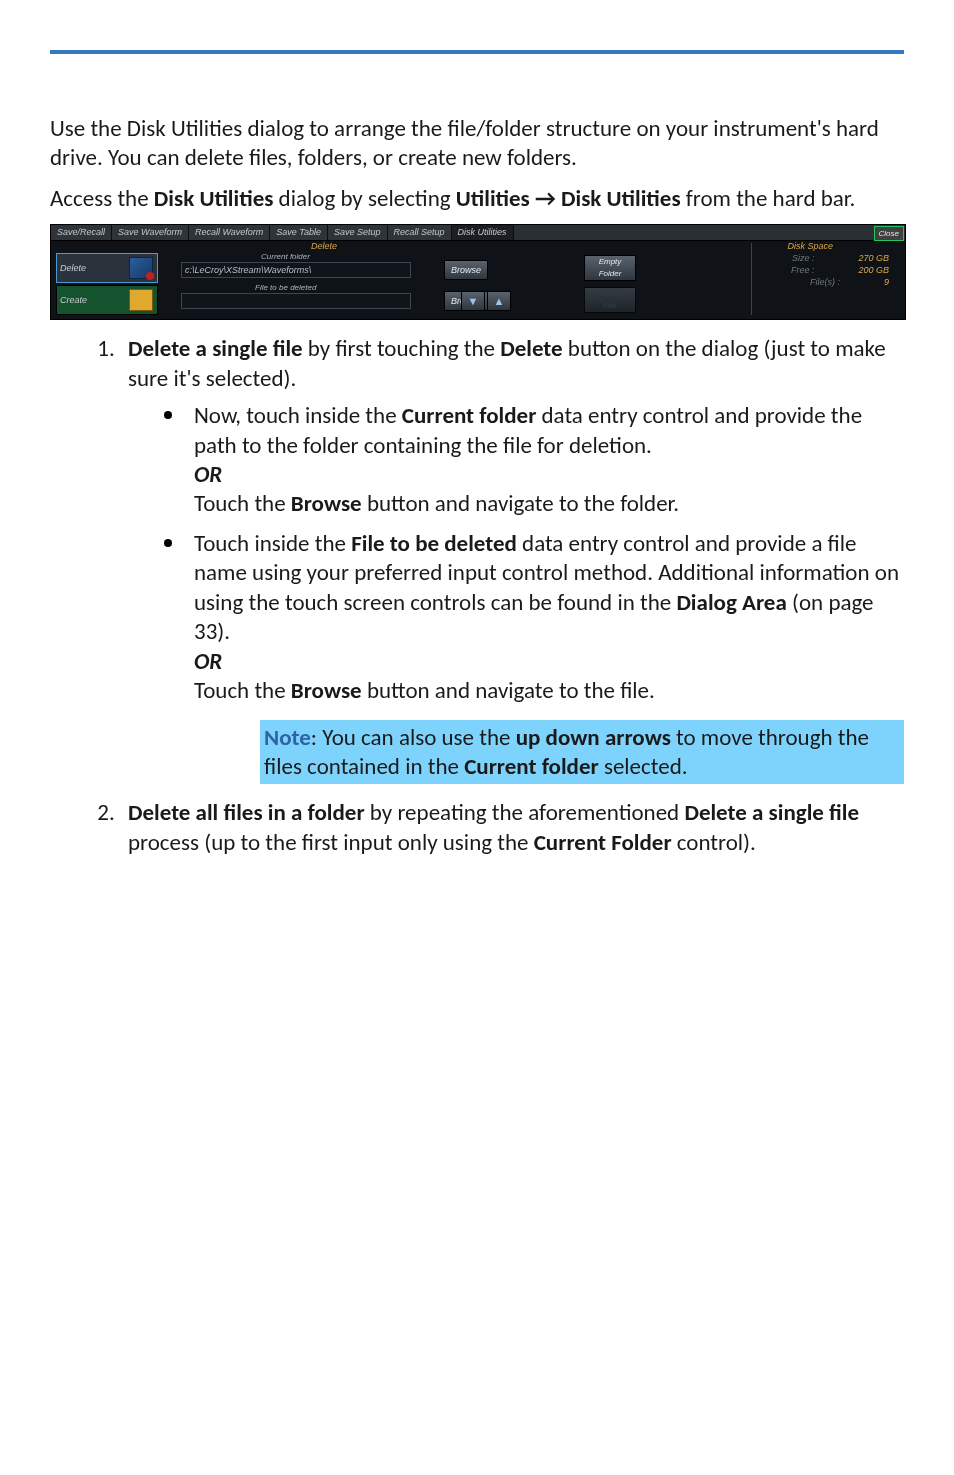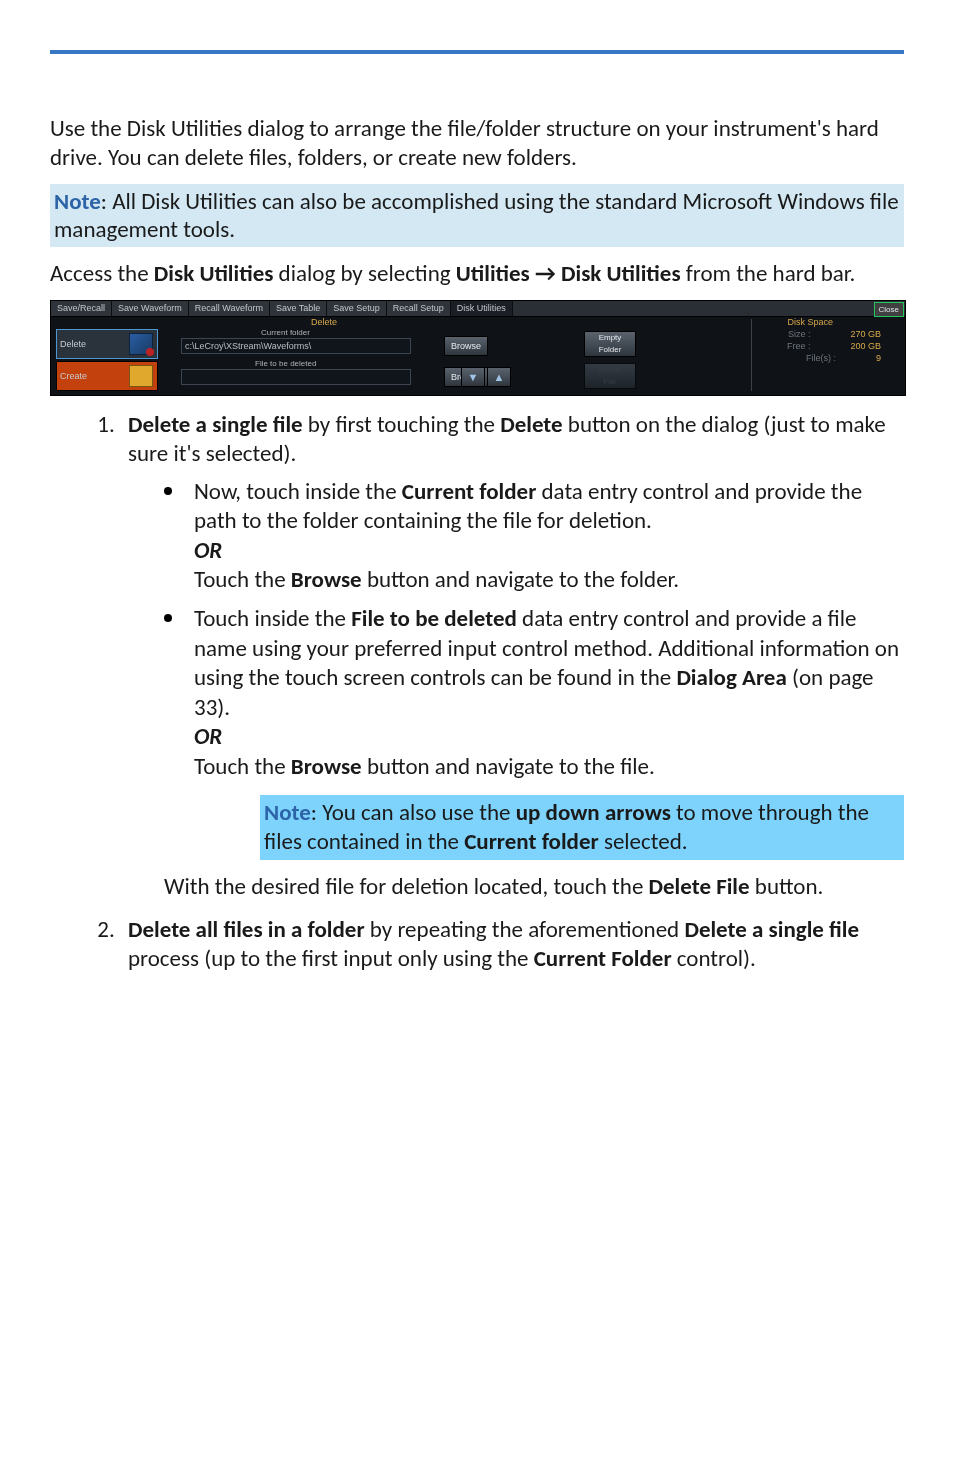--- a/index.html
+++ b/index.html
@@ -41,20 +41,21 @@
     background: #0f1318;
     border: 1px solid #000;
     width: 854px;
     height: 94px;
     position: relative;
     color: #9aa0a6;
     font-family: Arial, sans-serif;
     font-size: 9px;
     margin: 8px 0 14px 0;
     overflow: hidden;
+    font-style: italic;
   }
   .tabs {
     display: flex;
     align-items: center;
     height: 15px;
     background: #2a2f36;
     border-bottom: 1px solid #000;
   }
   .tab {
     padding: 0 6px;
@@ -80,21 +81,21 @@
     right:72px;
     color:#d9a84a;
     font-size:9px;
   }
   .side-btn {
     position:absolute;
     left:5px;
     width:100px;
     height:28px;
     border:1px solid #000;
-    background:#c2410c;
+    background:#14532d;
     display:flex;
     align-items:center;
   }
   .side-btn.sel { background:#2a323b; border:1px solid #4e99d4; }
   .side-btn .lbl { color:#c8ccd2; font-size:9px; padding-left:3px; }
   .side-btn .ico {
     width:22px; height:20px; margin-left:auto; margin-right:4px;
   }
   .ico-del { background: linear-gradient(135deg,#2a5ea3,#173a63); border:1px solid #0b233d; position:relative;}
   .ico-del:after{content:"";position:absolute;right:-2px;bottom:-2px;width:8px;height:8px;background:#b22;border-radius:50%;}
@@ -129,23 +130,23 @@
     position:absolute;
     width:22px;height:18px;
     background:linear-gradient(#5a636d,#2e353d);
     border:1px solid #000;
     color:#9fc4e8;
     text-align:center;
     line-height:18px;
     font-size:11px;
   }
   .dim { color:#5a636d; }
-  .ds-row { position:absolute; right:24px; font-size:9px; display:flex; gap:40px; }
+  .ds-row { position:absolute; right:16px; font-size:9px; display:flex; gap:28px; }
   .ds-row .k{color:#6e757d;}
-  .ds-row .v{color:#d9a84a;}
+  .ds-row .v{color:#d9a84a;margin-left:16px;}
   .divider { position:absolute; top:18px; bottom:4px; width:1px; background:#3a414a; }
 
   
   .ol { padding-left: 70px; margin:0; }
   .ol > li { font-size:23px; line-height:1.28; margin-bottom:14px; padding-left:8px;}
   .ol > li::marker { font-size:23px; }
   .ul { list-style: none; padding-left: 66px; margin:8px 0 14px 0;}
   .ul > li { position:relative; font-size:23px; line-height:1.28; margin-bottom:10px; padding-left:0px;}
   .ul > li:before {
     content:""; position:absolute; left:-30px; top:10px;
@@ -160,23 +161,20 @@
   }
 </style>
 </head>
 <body>
 
 <div class="page">
   <div class="top-rule"></div>
 
   <p class="para">Use the Disk Utilities dialog to arrange the file/folder structure on your instrument's hard drive. You can delete files, folders, or create new folders.</p>
 
-  <div class="note-box">
-    <span class="note-lead">Note</span><span>: All Disk Utilities can also be accomplished using the standard Microsoft Windows file management tools.</span>
-  </div>
 
   <p class="para">
     <span>Access the </span><b>Disk Utilities</b><span> dialog by selecting </span><b>Utilities → Disk Utilities</b><span> from the hard bar.</span>
   </p>
 
   <div class="dlg">
     <div class="tabs">
       <div class="tab">Save/Recall</div>
       <div class="tab">Save Waveform</div>
       <div class="tab">Recall Waveform</div>
@@ -244,23 +242,20 @@
           <span>Touch inside the </span><b>File to be deleted</b><span> data entry control and provide a file name using your preferred input control method. Additional information on using the touch screen controls can be found in the </span><b>Dialog Area</b><span> (on page 33).</span><br>
           <em class="bi">OR</em><br>
           <span>Touch the </span><b>Browse</b><span> button and navigate to the file.</span>
         </li>
       </ul>
 
       <div class="inner-note">
         <span class="note-lead">Note</span><span>: You can also use the </span><b>up down arrows</b><span> to move through the files contained in the </span><b>Current folder</b><span> selected.</span>
       </div>
 
-      <p class="para" style="margin-left:36px">
-        <span>With the desired file for deletion located, touch the </span><b>Delete File</b><span> button.</span>
-      </p>
     </li>
 
     <li>
       <b>Delete all files in a folder</b><span> by repeating the aforementioned </span><b>Delete a single file</b><span> process (up to the first input only using the </span><b>Current Folder</b><span> control).</span>
 
     </li>
   </ol>
 </div>
 
 </body></html>

